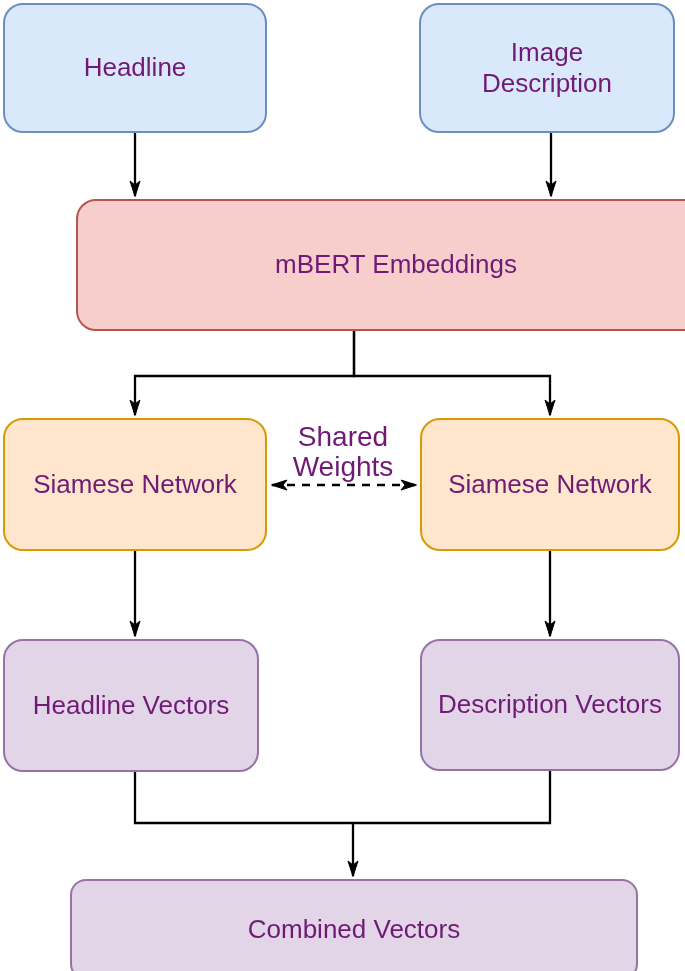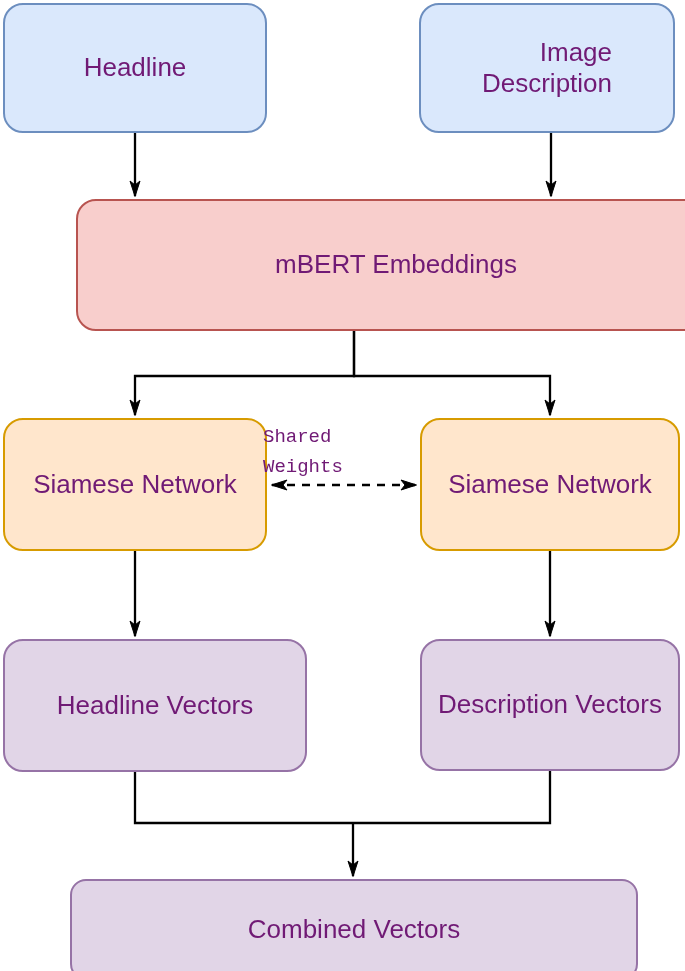--- a/index.html
+++ b/index.html
@@ -34,32 +34,32 @@
     display: flex;
     align-items: center;
     justify-content: center;
     text-align: center;
     font-size: 26px;
     line-height: 1.2;
   }
   .node .label { white-space: pre-line; }
   .edge-label {
     position: absolute;
-    font-size: 19px;
+    text-align: center;
+    font-size: 28px;
     line-height: 30px;
     white-space: pre-line;
-    font-family: Liberation Mono, monospace;
   }
   
   .n-headline            { left: 3px;   top: 3px;   width: 264px; height: 130px; }
-  .n-image-description   { left: 419px; top: 3px;   width: 256px; height: 130px; text-align: right; }
+  .n-image-description   { left: 419px; top: 3px;   width: 256px; height: 130px; }
   .n-mbert               { left: 76px;  top: 199px; width: 640px; height: 132px; }
   .n-siamese-left        { left: 3px;   top: 418px; width: 264px; height: 133px; }
   .n-siamese-right       { left: 420px; top: 418px; width: 260px; height: 133px; }
-  .n-headline-vectors    { left: 3px;   top: 639px; width: 304px; height: 133px; }
+  .n-headline-vectors    { left: 3px;   top: 639px; width: 256px; height: 133px; }
   .n-description-vectors { left: 420px; top: 639px; width: 260px; height: 132px; }
   .n-combined-vectors    { left: 70px;  top: 879px; width: 568px; height: 101px; border-radius: 16px; }
   .l-shared-weights      { left: 263px; top: 422px; width: 160px; }
 </style>
 </head>
 <body>
 
 <div class="canvas">
 
   <svg class="edges" viewBox="0 0 685 971" xmlns="http://www.w3.org/2000/svg">

